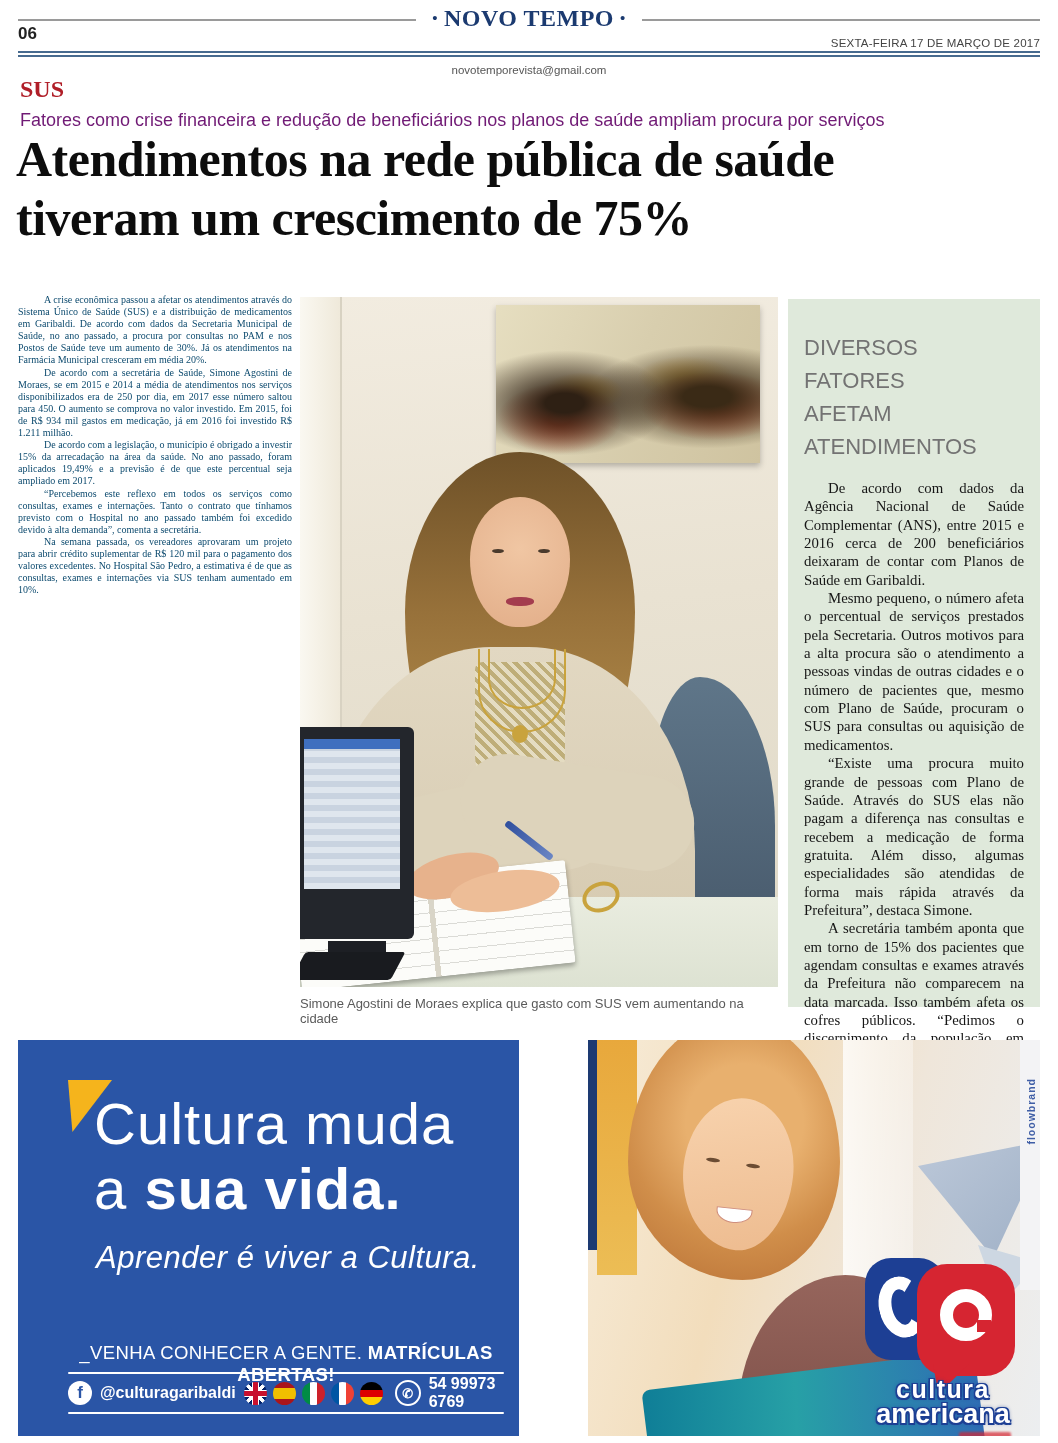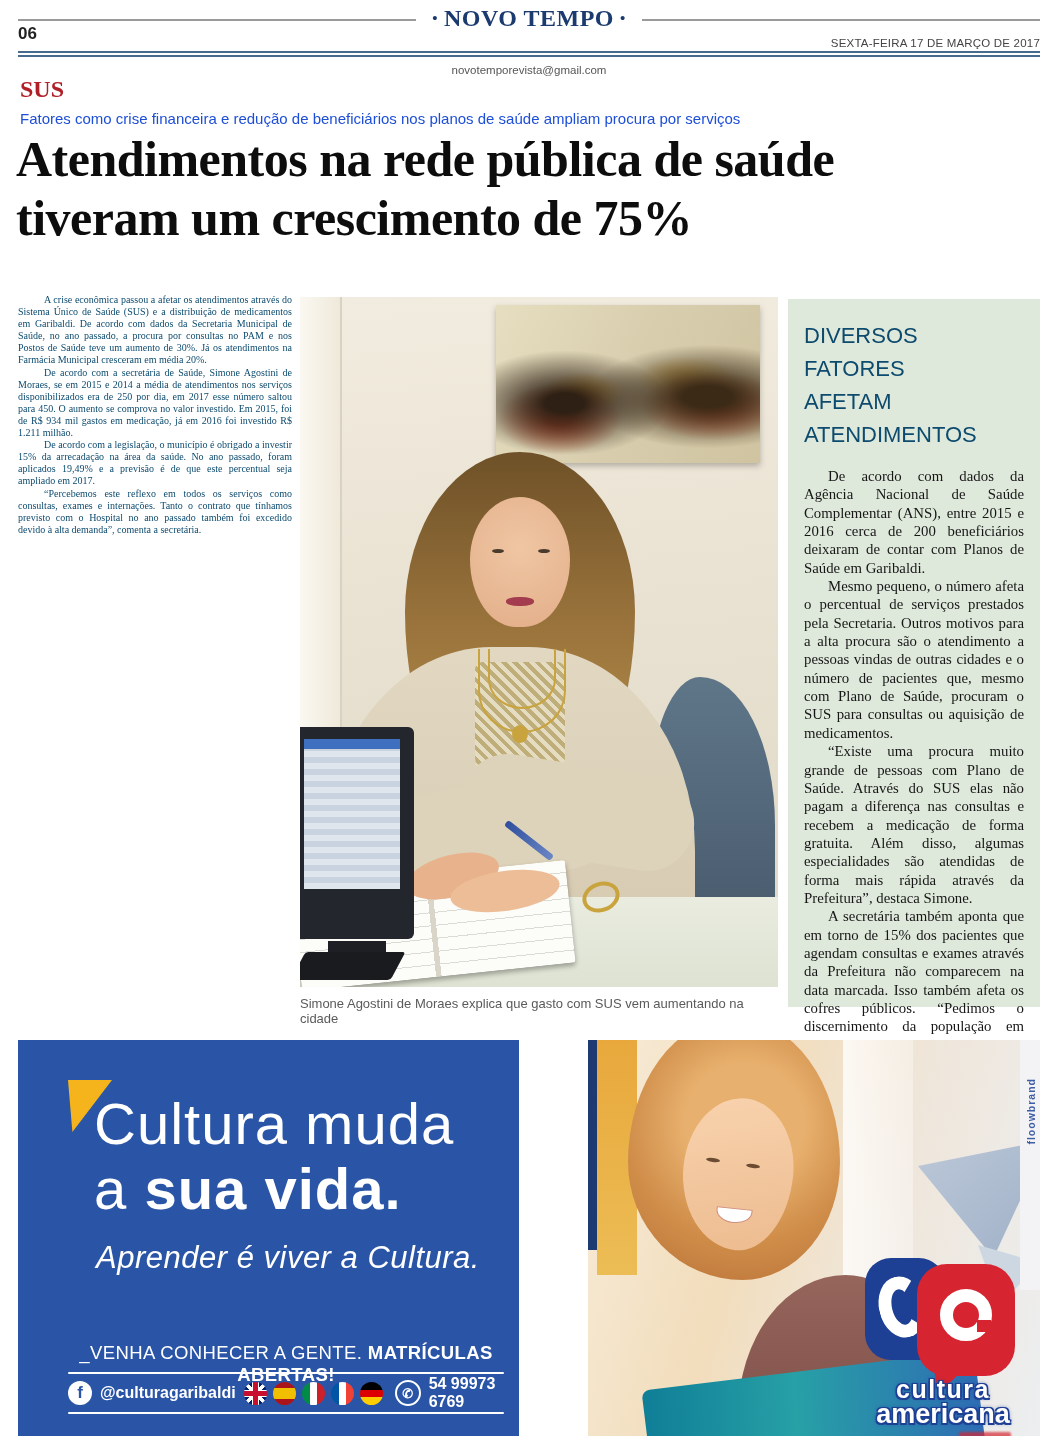--- a/index.html
+++ b/index.html
@@ -17,37 +17,37 @@
   .header-email{position:absolute;top:37px;left:0;width:100%;text-align:center;
         font-family:"Liberation Sans",sans-serif;font-size:11.5px;color:#555;margin-top:27px;}
   .header-date{position:absolute;top:37px;right:18px;font-family:"Liberation Sans",sans-serif;
         font-size:11.5px;color:#444;letter-spacing:.2px;}
   .double-rule-a{position:absolute;top:51px;left:18px;right:18px;height:2px;background:#476a8f;}
   .double-rule-b{position:absolute;top:55px;left:18px;right:18px;height:2px;background:#476a8f;}
 
   
   .section-label{position:absolute;top:76px;left:20px;font-weight:bold;font-size:24px;color:#b01e28;}
   .kicker{position:absolute;top:110px;left:20px;font-family:"Liberation Sans",sans-serif;
-        font-size:15px;color:#1d4ed8;}
+        font-size:18px;color:#701a75;}
   .headline{position:absolute;top:130px;left:16px;width:990px;margin:0;
         font-size:50px;line-height:1.17;font-weight:bold;color:#0d0d0d;letter-spacing:-.5px;}
 
   
   .col-left{position:absolute;top:294px;left:18px;width:274px;}
   .col-left p{margin:0;text-align:justify;text-indent:26px;font-size:10px;line-height:1.21;color:#0c4a6e;}
   .photo-credit{position:absolute;top:283px;left:300px;width:478px;text-align:right;
         font-family:"Liberation Sans",sans-serif;font-size:9.5px;color:#888;letter-spacing:.5px;margin-top:35px;}
   .photo-caption{position:absolute;top:996px;left:300px;width:478px;
         font-family:"Liberation Sans",sans-serif;font-size:13px;color:#5a5a5a;}
 
   
   .sidebar{position:absolute;top:299px;left:788px;width:252px;height:708px;background:#dfe9db;
         box-sizing:border-box;padding:20px 16px 0 16px;}
-  .sidebar h2{margin:0 0 16px 0;font-family:"Liberation Sans",sans-serif;font-weight:400;
-        font-size:22px;line-height:1.5;color:#0c4a6e;}
+  .sidebar h2{margin:12px 0 16px 0;font-family:"Liberation Sans",sans-serif;font-weight:400;
+        font-size:22px;line-height:1.5;color:#737373;}
   .sidebar p{margin:0;text-align:justify;text-indent:24px;font-size:14.8px;line-height:1.24;color:#161616;}
 
   
   .photo{position:absolute;top:297px;left:300px;width:478px;height:690px;overflow:hidden;
         background:linear-gradient(175deg,#f2ece0 0%,#e9e2d2 45%,#ded8c6 100%);}
   .ph-window{position:absolute;left:0;top:0;width:40px;height:430px;
         background:linear-gradient(90deg,#faf8f1,#efe9da);border-right:2px solid #d8d2c2;}
   .ph-painting{position:absolute;left:196px;top:8px;width:264px;height:158px;background:#d8ceae;
         box-shadow:0 3px 6px rgba(0,0,0,.25);
         background-image:
@@ -203,20 +203,21 @@
   <h1 class="headline">
     <span>Atendimentos na rede pública de saúde</span><br>
     <span>tiveram um crescimento de 75%</span>
   </h1>
 
   <div class="col-left">
     <p>A crise econômica passou a afetar os atendimentos através do Sistema Único de Saúde (SUS) e a distribuição de medicamentos em Garibaldi. De acordo com dados da Secretaria Municipal de Saúde, no ano passado, a procura por consultas no PAM e nos Postos de Saúde teve um aumento de 30%. Já os atendimentos na Farmácia Municipal cresceram em média 20%.</p>
     <p>De acordo com a secretária de Saúde, Simone Agostini de Moraes, se em 2015 e 2014 a média de atendimentos nos serviços disponibilizados era de 250 por dia, em 2017 esse número saltou para 450. O aumento se comprova no valor investido. Em 2015, foi de R$ 934 mil gastos em medicação, já em 2016 foi investido R$ 1.211 milhão.</p>
     <p>De acordo com a legislação, o município é obrigado a investir 15% da arrecadação na área da saúde. No ano passado, foram aplicados 19,49% e a previsão é de que este percentual seja ampliado em 2017.</p>
     <p>“Percebemos este reflexo em todos os serviços como consultas, exames e internações. Tanto o contrato que tínhamos previsto com o Hospital no ano passado também foi excedido devido à alta demanda”, comenta a secretária.</p>
+    <p>Na semana passada, os vereadores aprovaram um projeto para abrir crédito suplementar de R$ 120 mil para o pagamento dos valores excedentes. No Hospital São Pedro, a estimativa é de que as consultas, exames e internações via SUS tenham aumentado em 10%.</p>
   </div>
 
   <div class="photo-credit">FABRICIO ROMIO</div>
   <div class="photo">
     <div class="ph-window"></div>
     <div class="ph-painting"></div>
     <div class="ph-chair"></div>
     <div class="ph-hair"></div>
     <div class="ph-face"></div>
     <div class="ph-eye l"></div>

